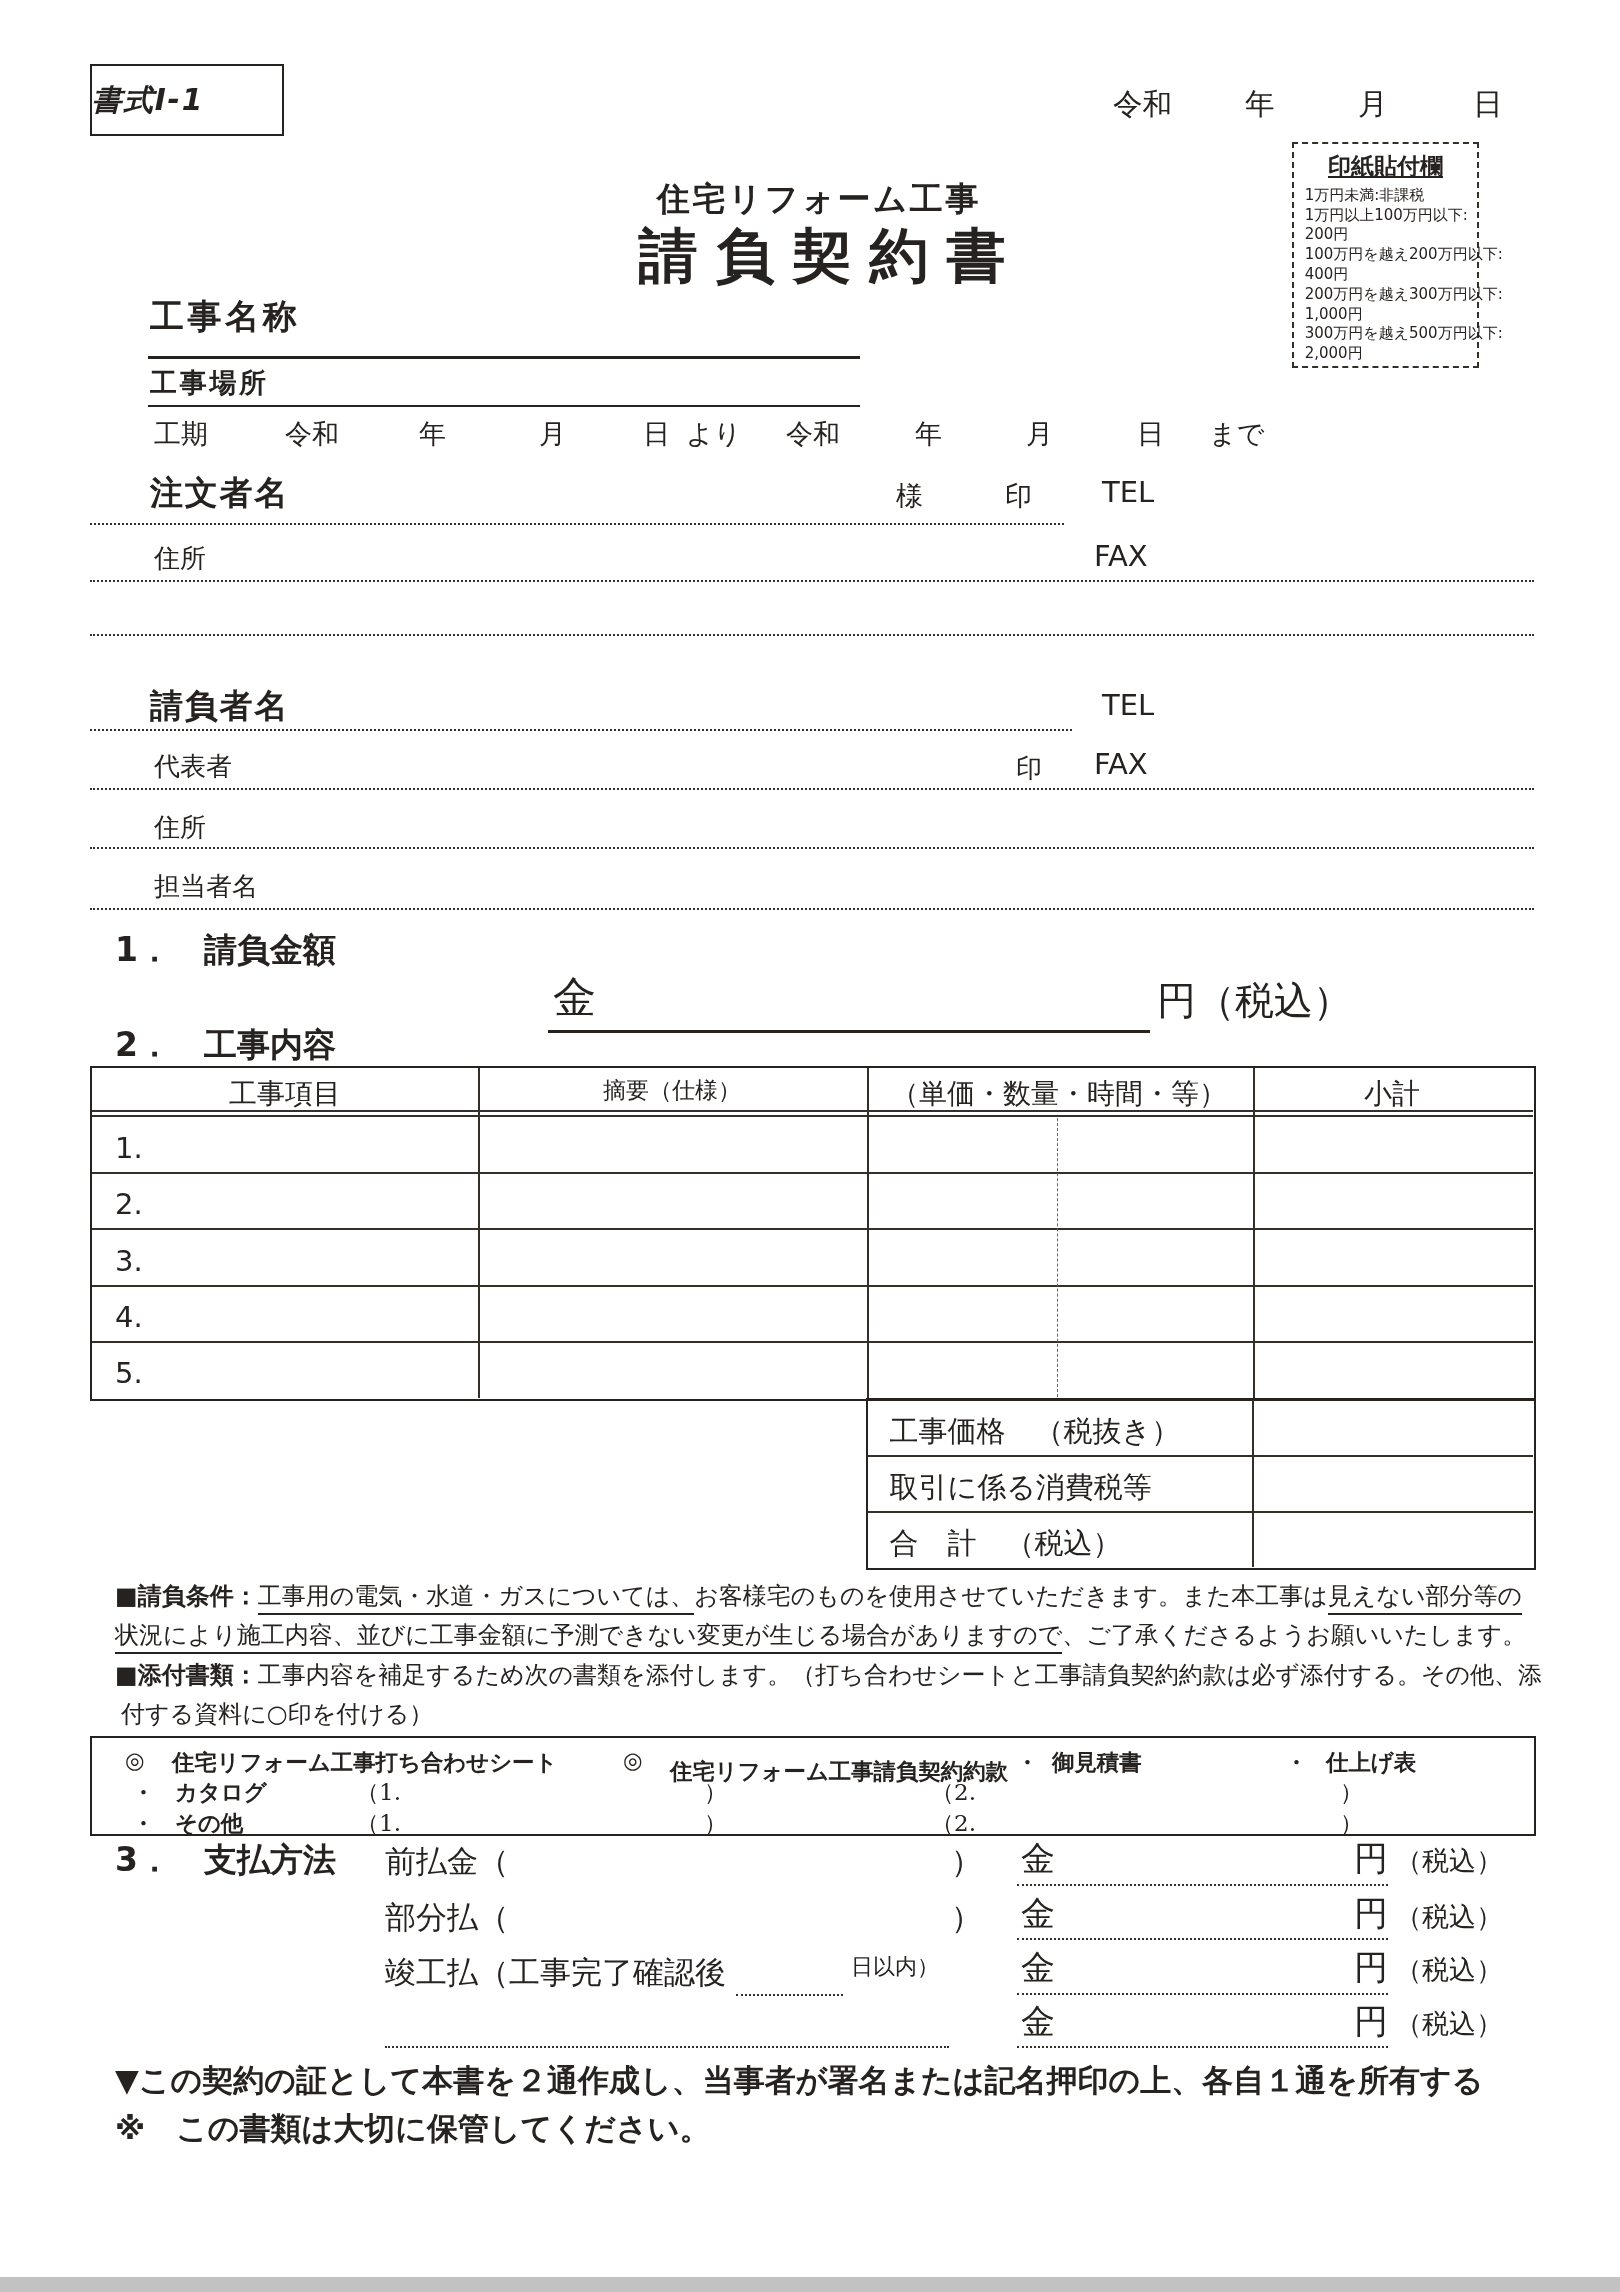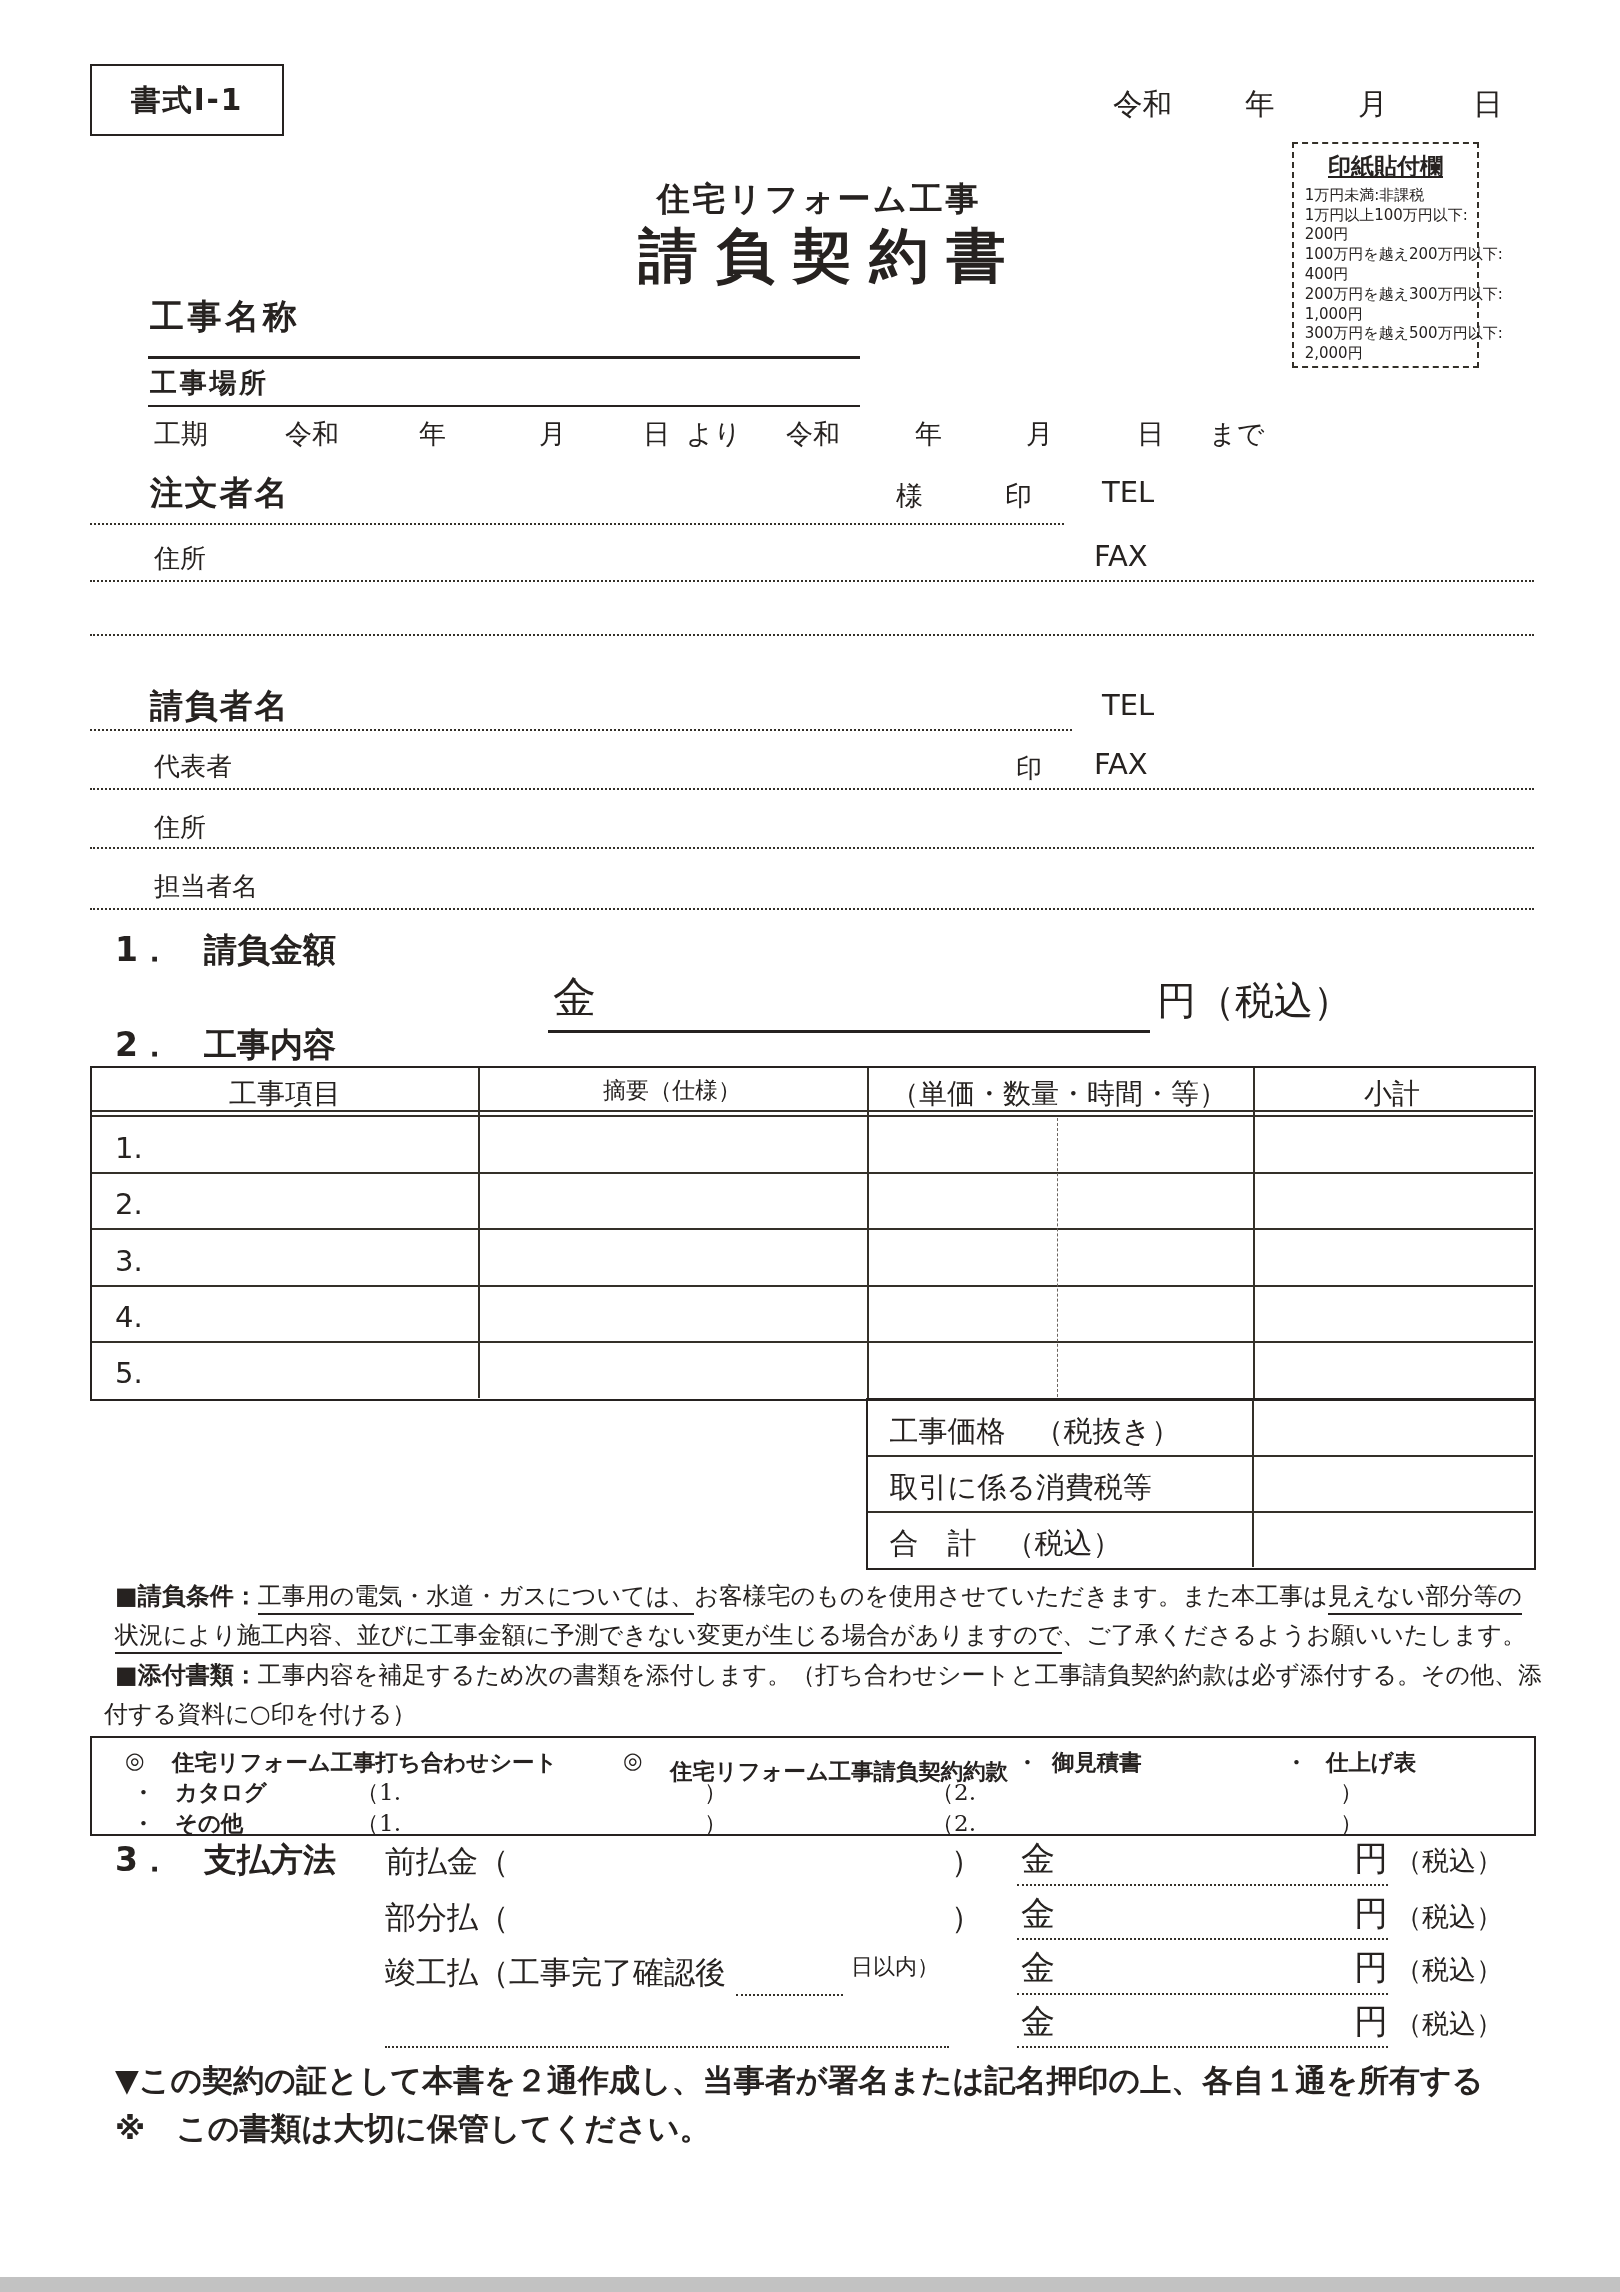--- a/index.html
+++ b/index.html
@@ -13,21 +13,21 @@
   }
   .abs{position:absolute;white-space:nowrap;}
   .gothic{font-family:"DejaVu Sans","Liberation Sans",sans-serif;}
   .mincho{font-family:"DejaVu Serif","Liberation Serif",serif;}
   .b{font-weight:bold;}
   .dotted{border-top:2.2px dotted #343029;height:0;}
   .solid{background:#262220;height:2.7px;}
   .u{border-bottom:2.2px solid #262220;padding-bottom:2.7px;}
   .center{transform:translateX(-50%);}
   
-  .code-box{border:2.7px solid #262220;display:flex;align-items:center;justify-content:center;}
+  .code-box{border:2.7px solid #262220;display:flex;align-items:center;font-style:italic;}
   .stamp-box{border:2.2px dashed #343029;box-sizing:border-box;}
   .frame{border:2.7px solid #262220;box-sizing:border-box;}
   .vline{position:absolute;width:1.8px;background:#343029;}
   .hline{position:absolute;height:1.8px;background:#343029;}
   .dashv{position:absolute;width:0;border-left:1.8px dashed #6b6560;}
 </style>
 </head>
 <body>
 
 <div class="page">
@@ -149,21 +149,21 @@
 
   <div class="abs" style="left:115px;top:1580px;font-size:24px;">
     <span class="gothic b">■請負条件：</span><span class="mincho u">工事用の電気・水道・ガスについては、</span><span class="mincho">お客様宅のものを使用させていただきます。また本工事は</span><span class="mincho u">見えない部分等の</span>
   </div>
   <div class="abs" style="left:115px;top:1659px;font-size:24px;">
     <span class="gothic b">■添付書類：</span><span class="mincho">工事内容を補足するため次の書類を添付します。（打ち合わせシートと工事請負契約約款は必ず添付する。その他、添</span>
   </div>
   <div class="abs" style="left:115px;top:1619px;font-size:24px;">
     <span class="mincho u">状況により施工内容、並びに工事金額に予測できない変更が生じる場合がありますので</span><span class="mincho">、ご了承くださるようお願いいたします。</span>
   </div>
-  <div class="abs mincho" style="left:104px;top:1698px;font-size:24px;">付する資料に○印を付ける）</div>
+  <div class="abs mincho" style="left:121px;top:1698px;font-size:24px;">付する資料に○印を付ける）</div>
 
   <div class="abs frame" style="left:90px;top:1736px;width:1446px;height:100px;">
 
     <span class="abs gothic b" style="left:33px;top:9px;font-size:22.4px;">◎</span>
     <span class="abs gothic b" style="left:80px;top:9px;font-size:22.4px;">住宅リフォーム工事打ち合わせシート</span>
     <span class="abs gothic b" style="left:531px;top:9px;font-size:22.4px;">◎</span>
     <span class="abs gothic b" style="left:578px;top:18px;font-size:22.4px;">住宅リフォーム工事請負契約約款</span>
     <span class="abs gothic b" style="left:924px;top:9px;font-size:22.4px;">・</span>
     <span class="abs gothic b" style="left:960px;top:9px;font-size:22.4px;">御見積書</span>
     <span class="abs gothic b" style="left:1193px;top:9px;font-size:22.4px;">・</span>

